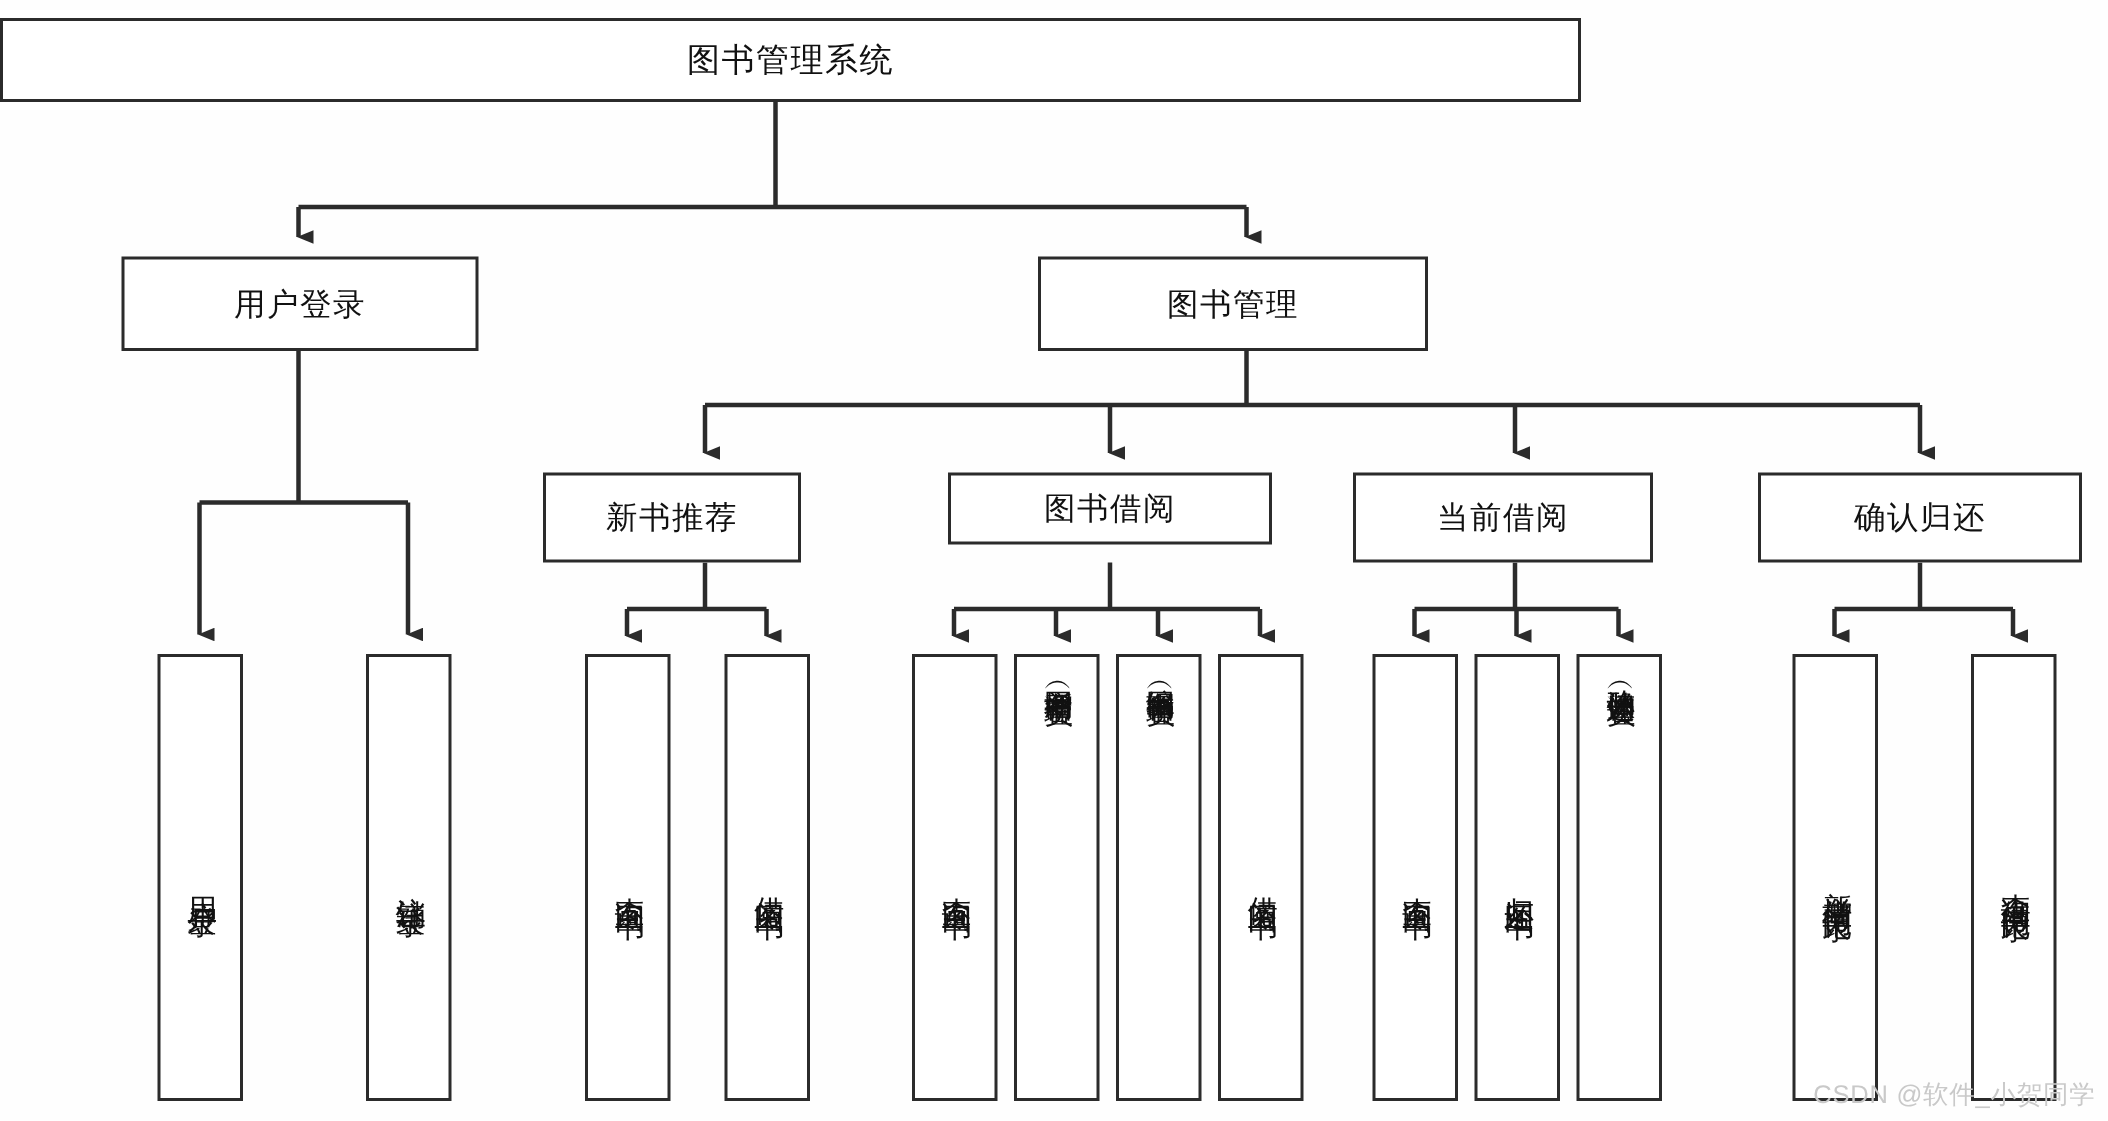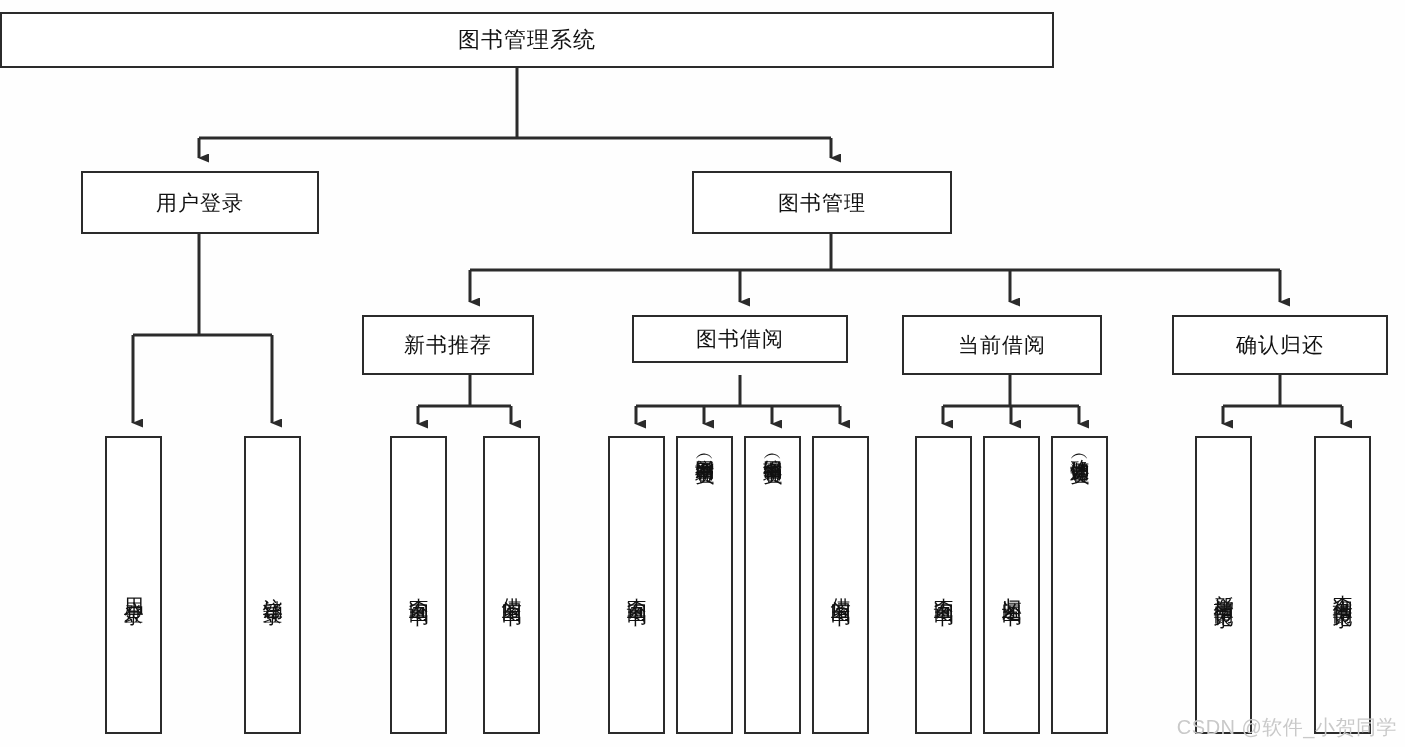--- a/index.html
+++ b/index.html
@@ -64,21 +64,21 @@
     text-align: center;
   }
   .leaf-text.tall {
     font-size: 19px;
     letter-spacing: 1px;
   }
   .watermark {
     position: absolute;
     right: 8px;
     bottom: 6px;
-    font-size: 20px;
+    font-size: 17px;
     color: #c9c9c9;
     letter-spacing: 0.5px;
     white-space: nowrap;
   }
 </style>
 </head>
 <body>
 
 <div id="canvas">
 

